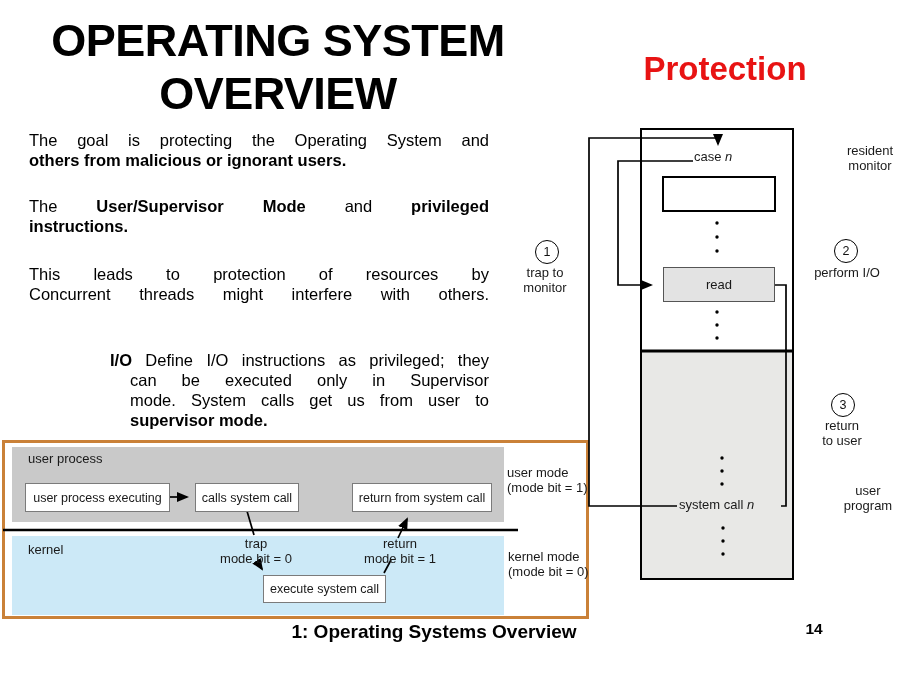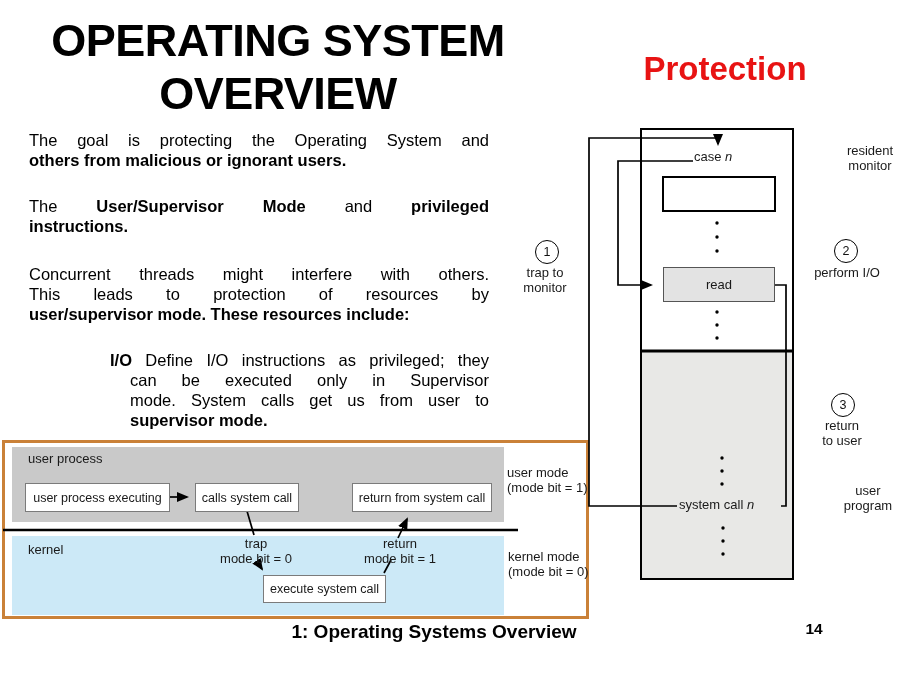--- a/index.html
+++ b/index.html
@@ -58,23 +58,22 @@
   <div class="jline">The goal is protecting the Operating System and</div>
   <div class="lline">others from malicious or ignorant users.</div>
 </div>
 
 <div class="abs para" style="top:196px;">
   <div class="jline"><span>The </span><span class="b">User/Supervisor Mode</span><span> and </span><span class="b">privileged</span></div>
   <div class="lline">instructions.</div>
 </div>
 
 <div class="abs para" style="top:264px;">
+  <div class="jline">This leads to protection of resources by</div>
   <div class="jline">Concurrent threads might interfere with others.</div>
-  <div class="jline">This leads to protection of resources by</div>
-  <div class="lline">user/supervisor mode. These resources include:</div>
 </div>
 
 <div class="abs para p4" style="top:350px;">
   <div class="jline"><span class="b">I/O</span><span> Define I/O instructions as privileged; they</span></div>
   <div class="jline cont">can be executed only in Supervisor</div>
   <div class="jline cont">mode. System calls get us from user to</div>
   <div class="lline cont">supervisor mode.</div>
 </div>
 
 <div class="abs frame"></div>

